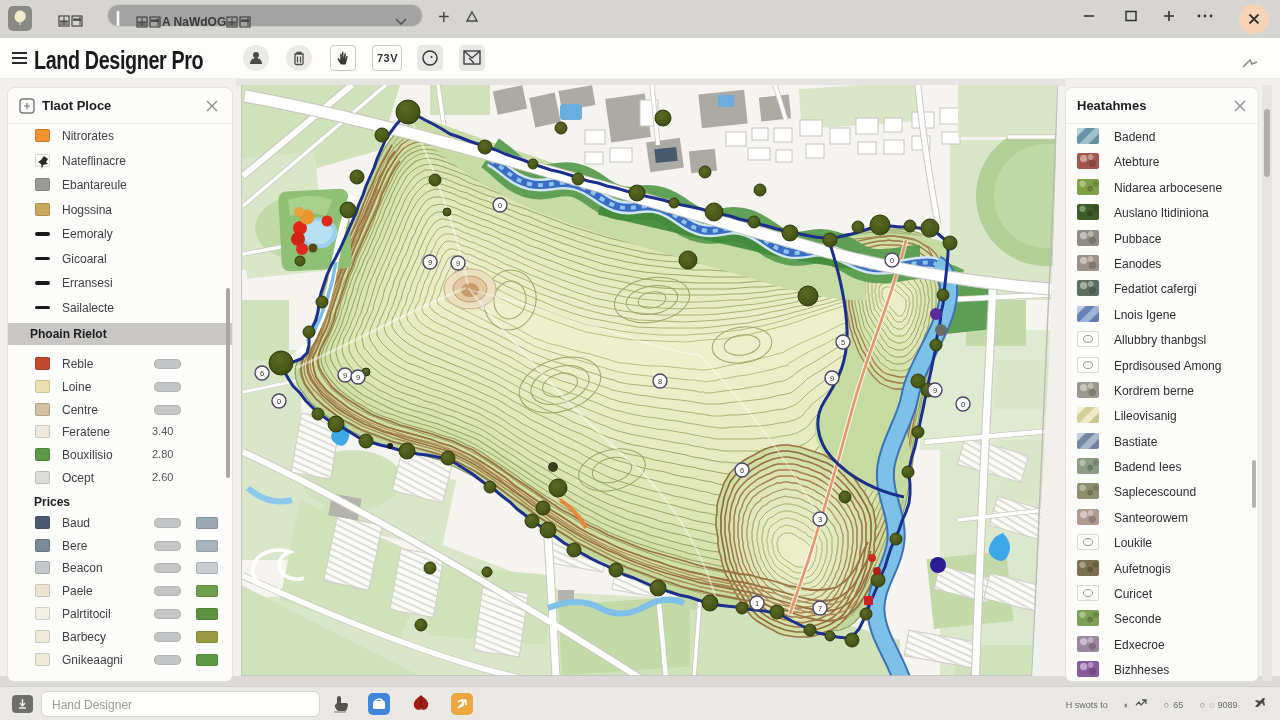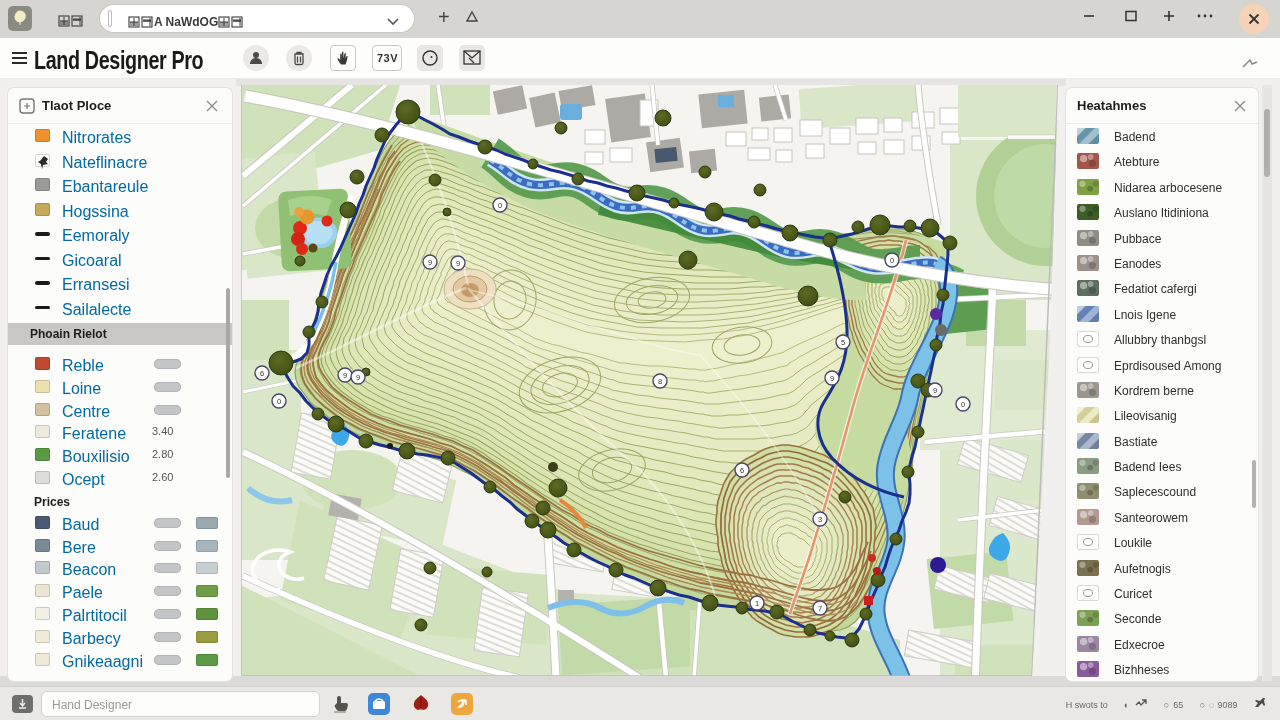--- a/index.html
+++ b/index.html
@@ -1,20 +1,20 @@
 <!DOCTYPE html>
 <html><head><meta charset="utf-8"><style>
 * { margin:0; padding:0; box-sizing:border-box; }
 html,body { width:1280px; height:720px; overflow:hidden; font-family:"Liberation Sans",sans-serif; }
 body { background:#f1f0ee; position:relative; }
 .tabbar { position:absolute; left:0; top:0; width:1280px; height:38px; background:#d7d5d2; }
 .tabicon { position:absolute; left:8px; top:6px; width:24px; height:25px; background:#8a8a84; border-radius:5px; }
 .tabicon svg { margin:4px 5px; }
 .tabtxt { position:absolute; left:58px; top:11px; }
-.addr { position:absolute; left:100px; top:5px; width:314px; height:27px; background:#ffffff; border-radius:14px; box-shadow:0 0 0 1px #c9c7c4; }
+.addr { position:absolute; left:108px; top:5px; width:314px; height:21px; background:#a3a3a3; border-radius:14px; box-shadow:0 0 0 1px #c9c7c4; }
 .addrbar { position:absolute; left:8px; top:5px; width:4px; height:17px; background:#fdfdfd; border:1px solid #bbb; border-radius:2px; }
 .addrtxt { position:absolute; left:28px; top:7px; }
 .chev { position:absolute; right:14px; top:8px; }
 .wbtn { position:absolute; top:8px; color:#3a3a3a; font-size:16px; }
 .close { position:absolute; right:11px; top:4px; width:30px; height:30px; border-radius:50%; background:#f6d3b6; }
 .close svg { margin:7px; }
 .appbar { position:absolute; left:0; top:38px; width:1280px; height:41px; background:#fdfdfc; border-bottom:1px solid #ececea; }
 .burger { position:absolute; left:11px; top:13px; }
 .title { position:absolute; left:34px; top:7px; font-size:26px; font-weight:bold; color:#1a1a1a; letter-spacing:-0.5px; transform:scaleX(0.76); transform-origin:left center; white-space:nowrap; }
 .tbtn { position:absolute; top:7px; width:26px; height:26px; }
@@ -23,21 +23,21 @@
 .sqrw { border-radius:4px; background:#fdfdfc; border:1px solid #c9c7c4; }
 .lpanel { position:absolute; left:8px; top:88px; width:224px; height:593px; background:#fcfcfb; border-radius:6px; box-shadow:0 0 0 1px #e4e3e1; }
 .lhead { position:relative; height:36px; border-bottom:1px solid #eceae8;text-align:center; }
 .lhicon { position:absolute; left:11px; top:10px; }
 .lhtxt { position:absolute; left:34px; top:10px; font-weight:bold; font-size:13px; color:#1d1d1d; }
 .lhx { position:absolute; right:12px; top:10px; }
 .lrow { position:relative; height:24.5px; }
 .lrow2 { position:relative; height:22.8px; }
 .sq { position:absolute; left:27px; top:5px; width:15px; height:13px; border-radius:2px; box-shadow:inset 0 0 0 1px rgba(0,0,0,0.15); }
 .dash { position:absolute; left:27px; top:10px; width:15px; height:3.5px; border-radius:2px; background:#1a1a1a; }
-.llabel { position:absolute; left:54px; top:5px; font-size:16px; color:#0369a1; }
+.llabel { position:absolute; left:54px; top:5px; font-size:12px; color:#404040; }
 .pill { position:absolute; left:146px; top:7px; width:27px; height:10px; border-radius:5px; background:#c3c5c7; box-shadow:inset 0 0 0 1px #b2b4b6; }
 .num { position:absolute; left:144px; top:5px; font-size:11px; color:#555; }
 .sw2 { position:absolute; left:188px; top:6px; width:22px; height:12px; border-radius:2px; box-shadow:inset 0 0 0 1px rgba(0,0,0,0.12); }
 .lsel { height:22px; background:#c8c7c5; font-weight:bold; font-size:12px; color:#1d1d1d; padding:4px 0 0 22px; margin:3px 0 7px 0; }
 .lsect { height:22px; font-weight:bold; font-size:12px; color:#1d1d1d; padding:6px 0 0 26px; }
 .lscroll { position:absolute; right:2px; top:200px; width:4px; height:190px; background:#a9a8a6; border-radius:2px; }
 .rpanel { position:absolute; left:1066px; top:88px; width:192px; height:593px; background:#fcfcfb; border-radius:6px; box-shadow:0 0 0 1px #e4e3e1; }
 .rhead { position:relative; height:36px; border-bottom:1px solid #eceae8;text-align:right; }
 .rhtxt { position:absolute; left:11px; top:10px; font-weight:bold; font-size:13px; color:#1d1d1d; }
 .rhx { position:absolute; right:10px; top:10px; }

